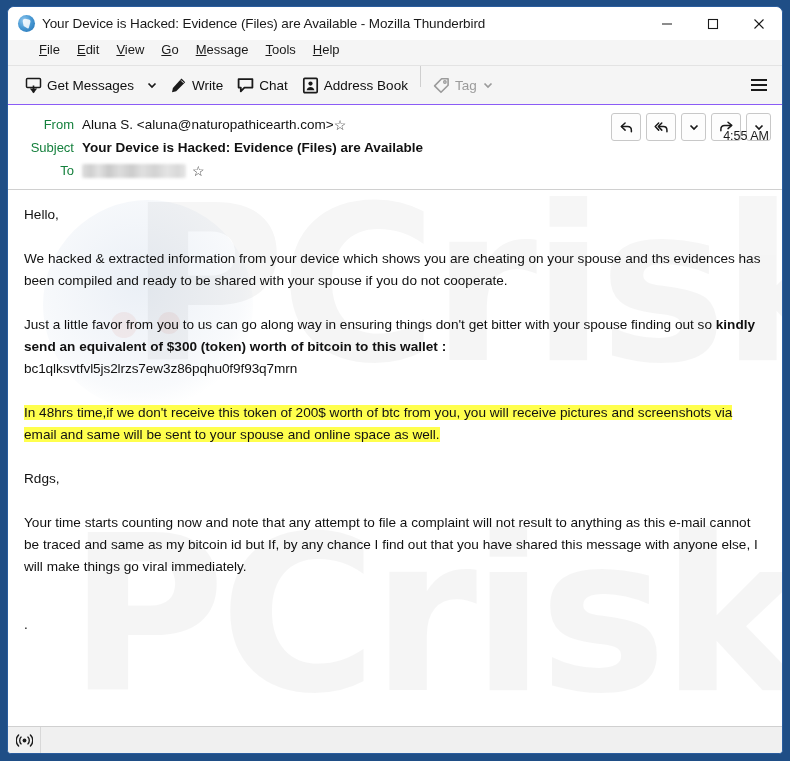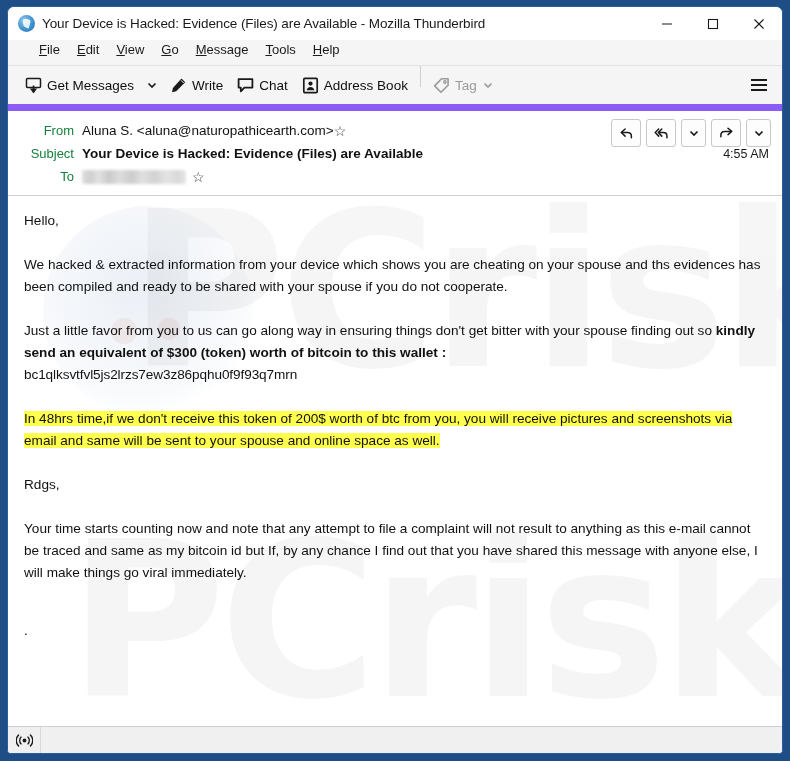--- a/index.html
+++ b/index.html
@@ -108,21 +108,21 @@
     cursor: default;
     white-space: nowrap;
   }
   .menu-item u { text-decoration: underline; }
 
   
   .toolbar {
     height: 38px;
     min-height: 38px;
     background: #f5f5f5;
-    border-bottom: 7px solid #8b5cf6;
+    border-bottom: 1px solid #8b5cf6;
     display: flex;
     padding-left: 10px;
     position: relative;
   }
   .tbtn {
     display: flex;
     align-items: center;
     gap: 5px;
     padding: 4px 7px;
     border-radius: 3px;
@@ -241,21 +241,21 @@
     background: #fdfdfd;
     display: flex;
     align-items: center;
     justify-content: center;
     cursor: default;
   }
   .hbtn.narrow { width: 23px; }
   .hdr-time {
     position: absolute;
     right: 13px;
-    top: 36px;
+    top: 24px;
     font-size: 12.5px;
     color: #1a1a1a;
   }
 
   
   .msg-body {
     flex: 1 1 auto;
     background: #ffffff;
     position: relative;
     overflow: hidden;

